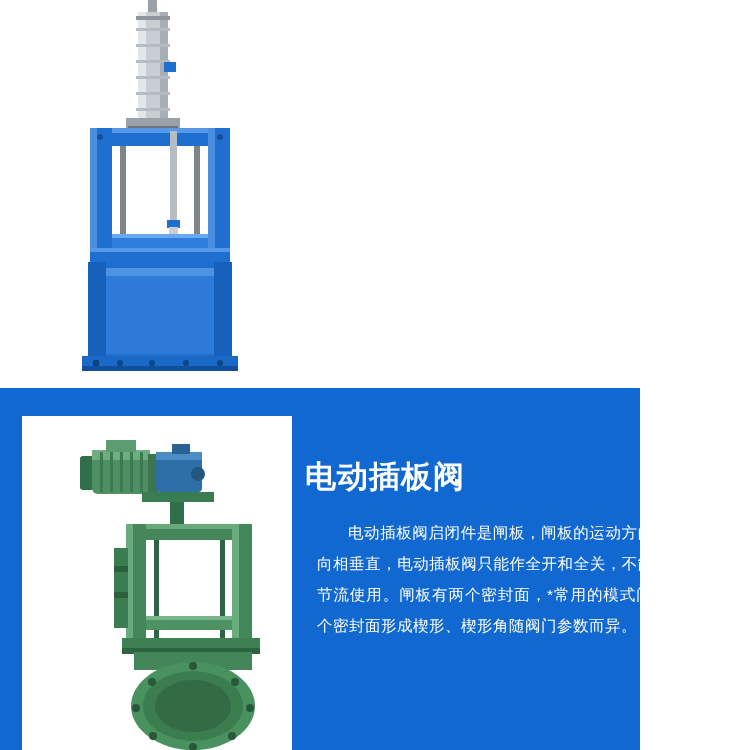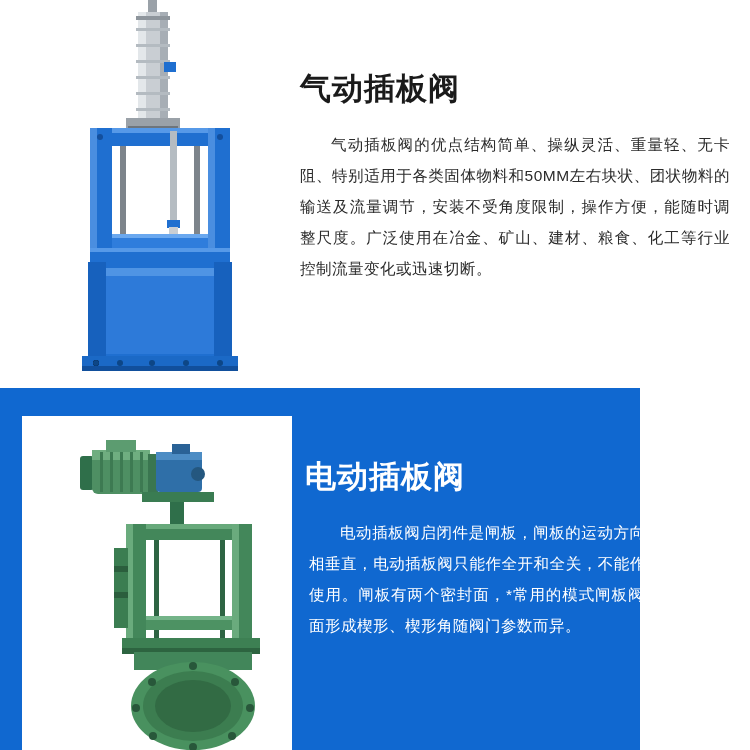--- a/index.html
+++ b/index.html
@@ -92,21 +92,21 @@
     letter-spacing: 1px;
     margin: 0 0 22px 0;
     line-height: 1.2;
   }
   .body-text-light {
     font-size: 15.5px;
     color: #ffffff;
     line-height: 2.0;
     text-align: justify;
     text-indent: 2em;
-    margin: 4px;
+    margin: 12px;
     letter-spacing: 0.5px;
   }
 
   
   .valve-svg { display: block; }
 </style>
 </head>
 <body>
 
 <div class="page">
@@ -173,24 +173,20 @@
         <circle cx="100" cy="363" r="3" fill="#0d4686"></circle>
         <circle cx="132" cy="363" r="3" fill="#0d4686"></circle>
         <circle cx="166" cy="363" r="3" fill="#0d4686"></circle>
         <circle cx="200" cy="363" r="3" fill="#0d4686"></circle>
 
         <circle cx="80" cy="137" r="3" fill="#134f9d"></circle>
         <circle cx="200" cy="137" r="3" fill="#134f9d"></circle>
       </svg>
     </div>
 
-    <div class="s1-text">
-      <h2 class="title">气动插板阀</h2>
-      <p class="body-text">气动插板阀的优点结构简单、操纵灵活、重量轻、无卡阻、特别适用于各类固体物料和50MM左右块状、团状物料的输送及流量调节，安装不受角度限制，操作方便，能随时调整尺度。广泛使用在冶金、矿山、建材、粮食、化工等行业控制流量变化或迅速切断。</p>
-    </div>
   </div>
 
   <div class="section-two">
 
     <div class="s2-card">
       <svg class="valve-svg" width="270" height="334" viewBox="0 0 270 334">
         <rect x="0" y="0" width="270" height="334" fill="#ffffff"></rect>
 
         <g>
 

